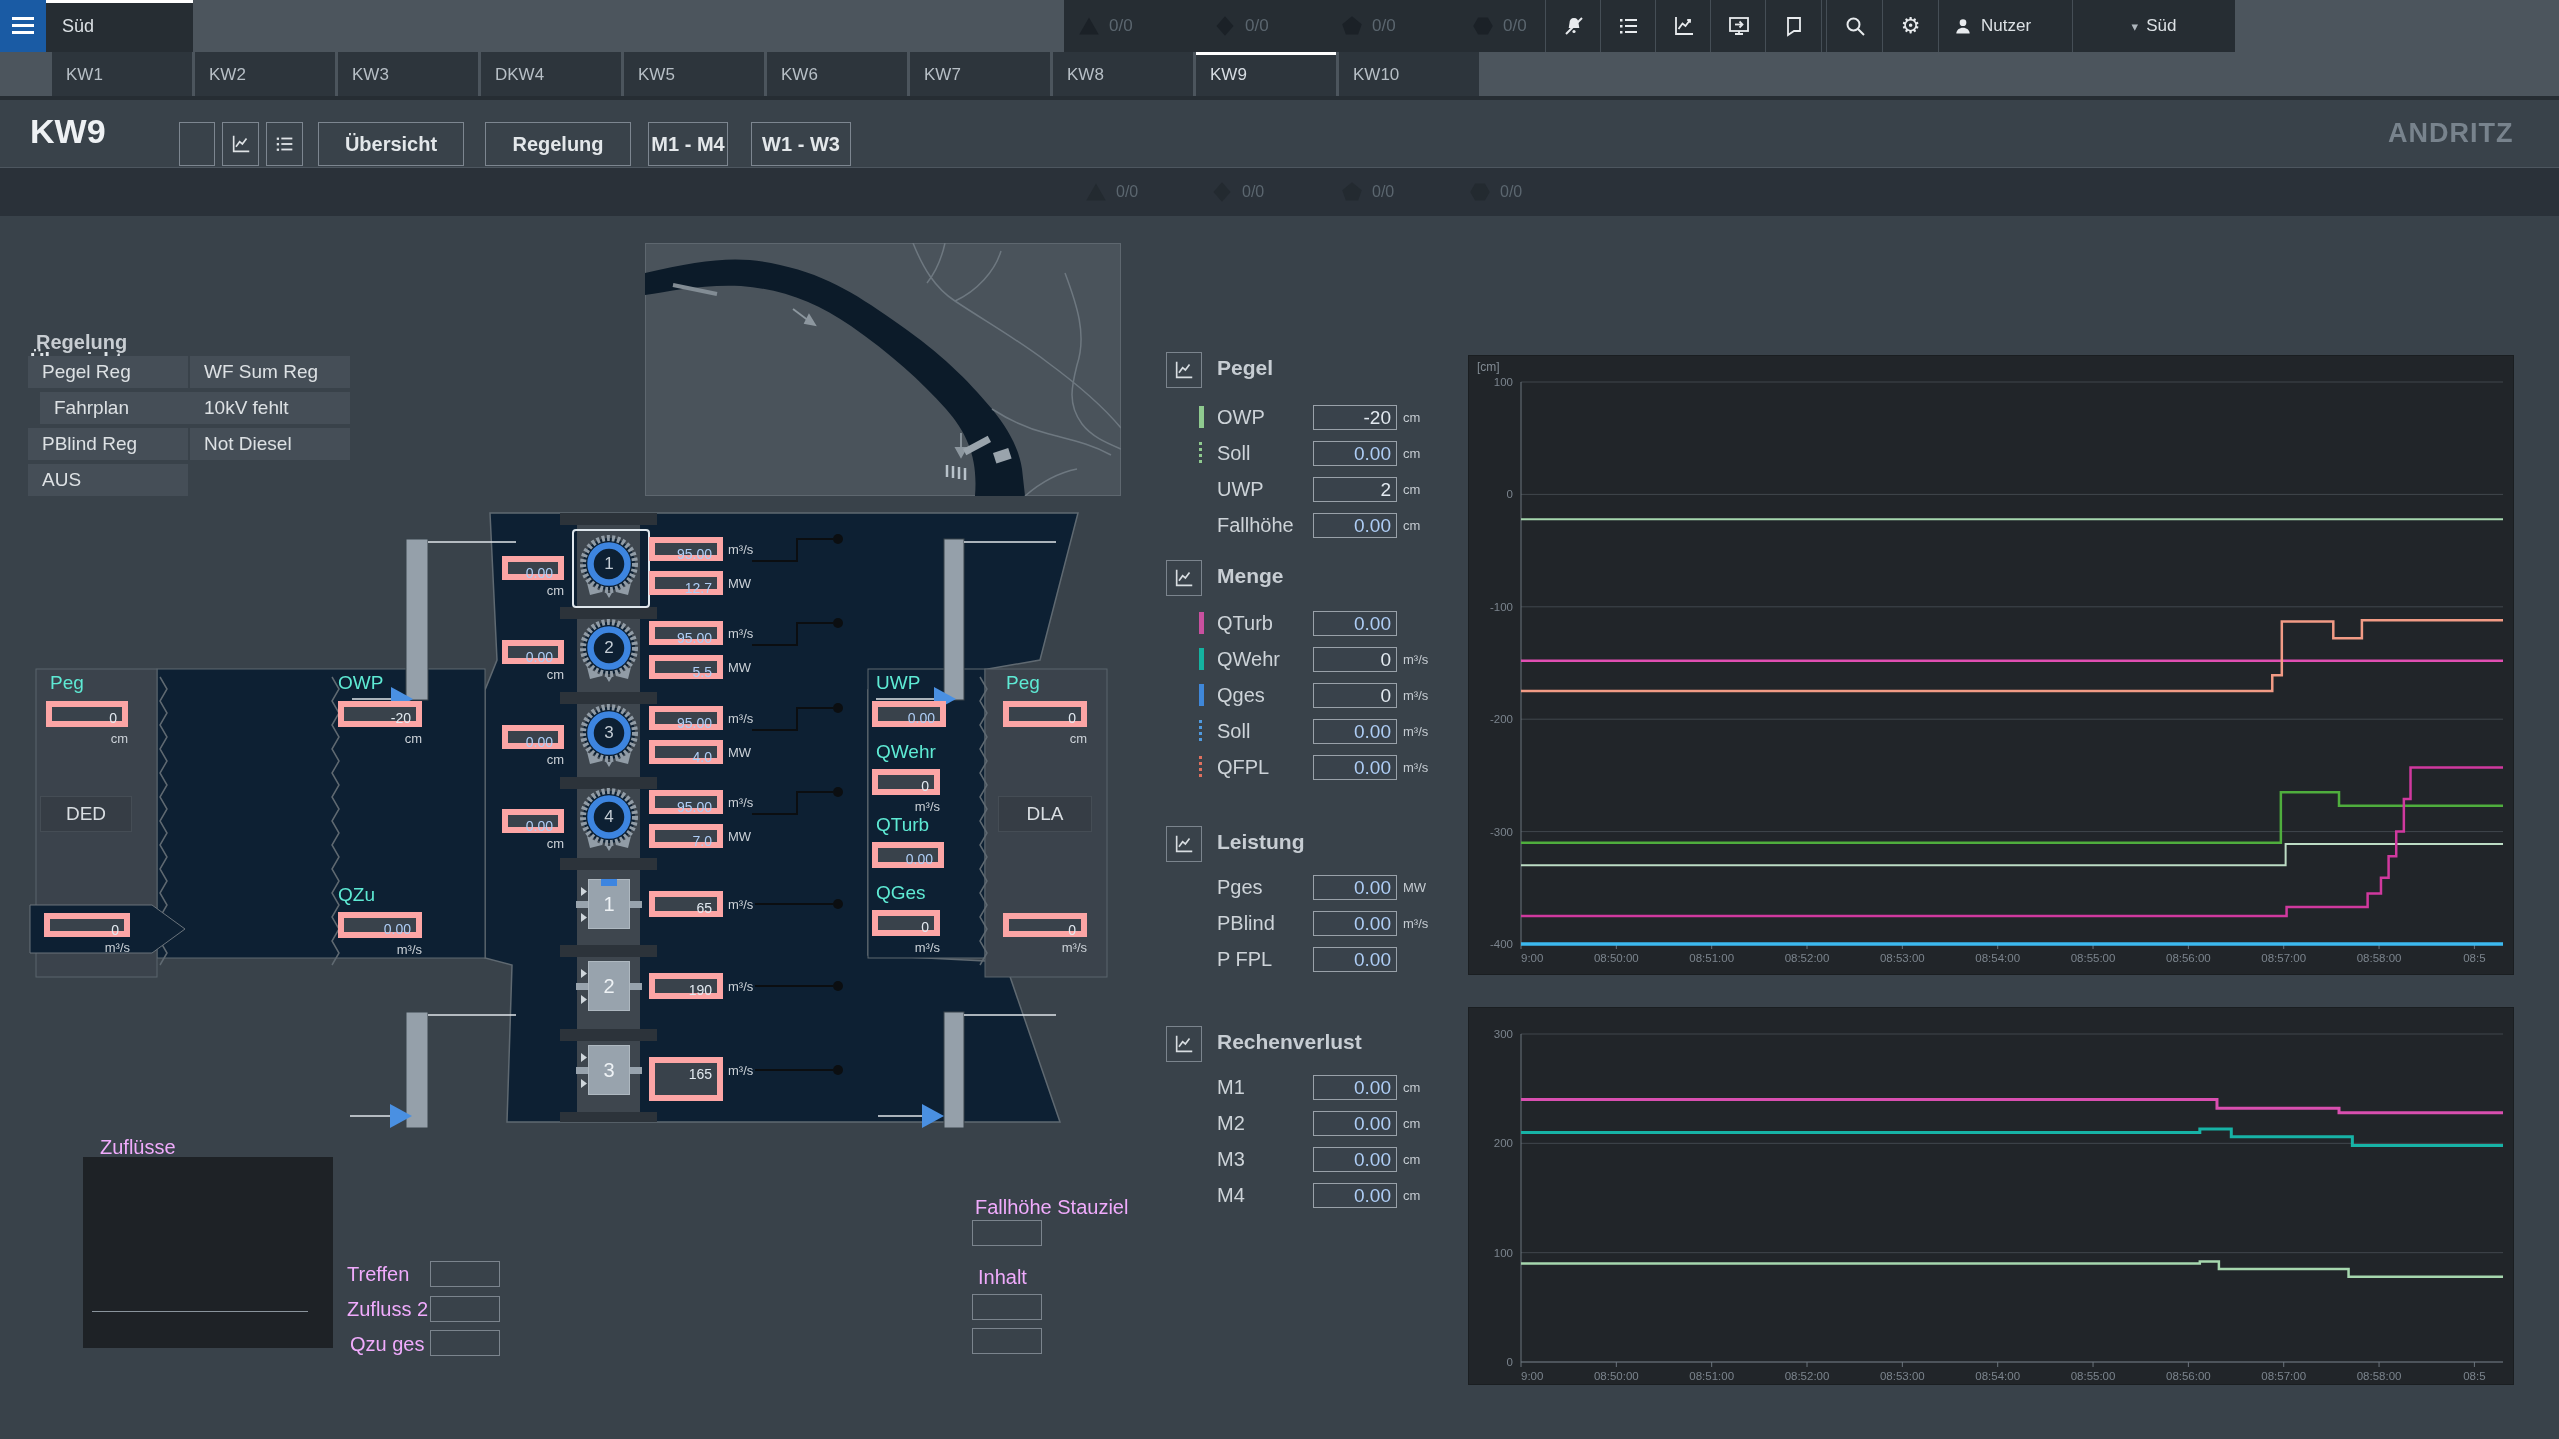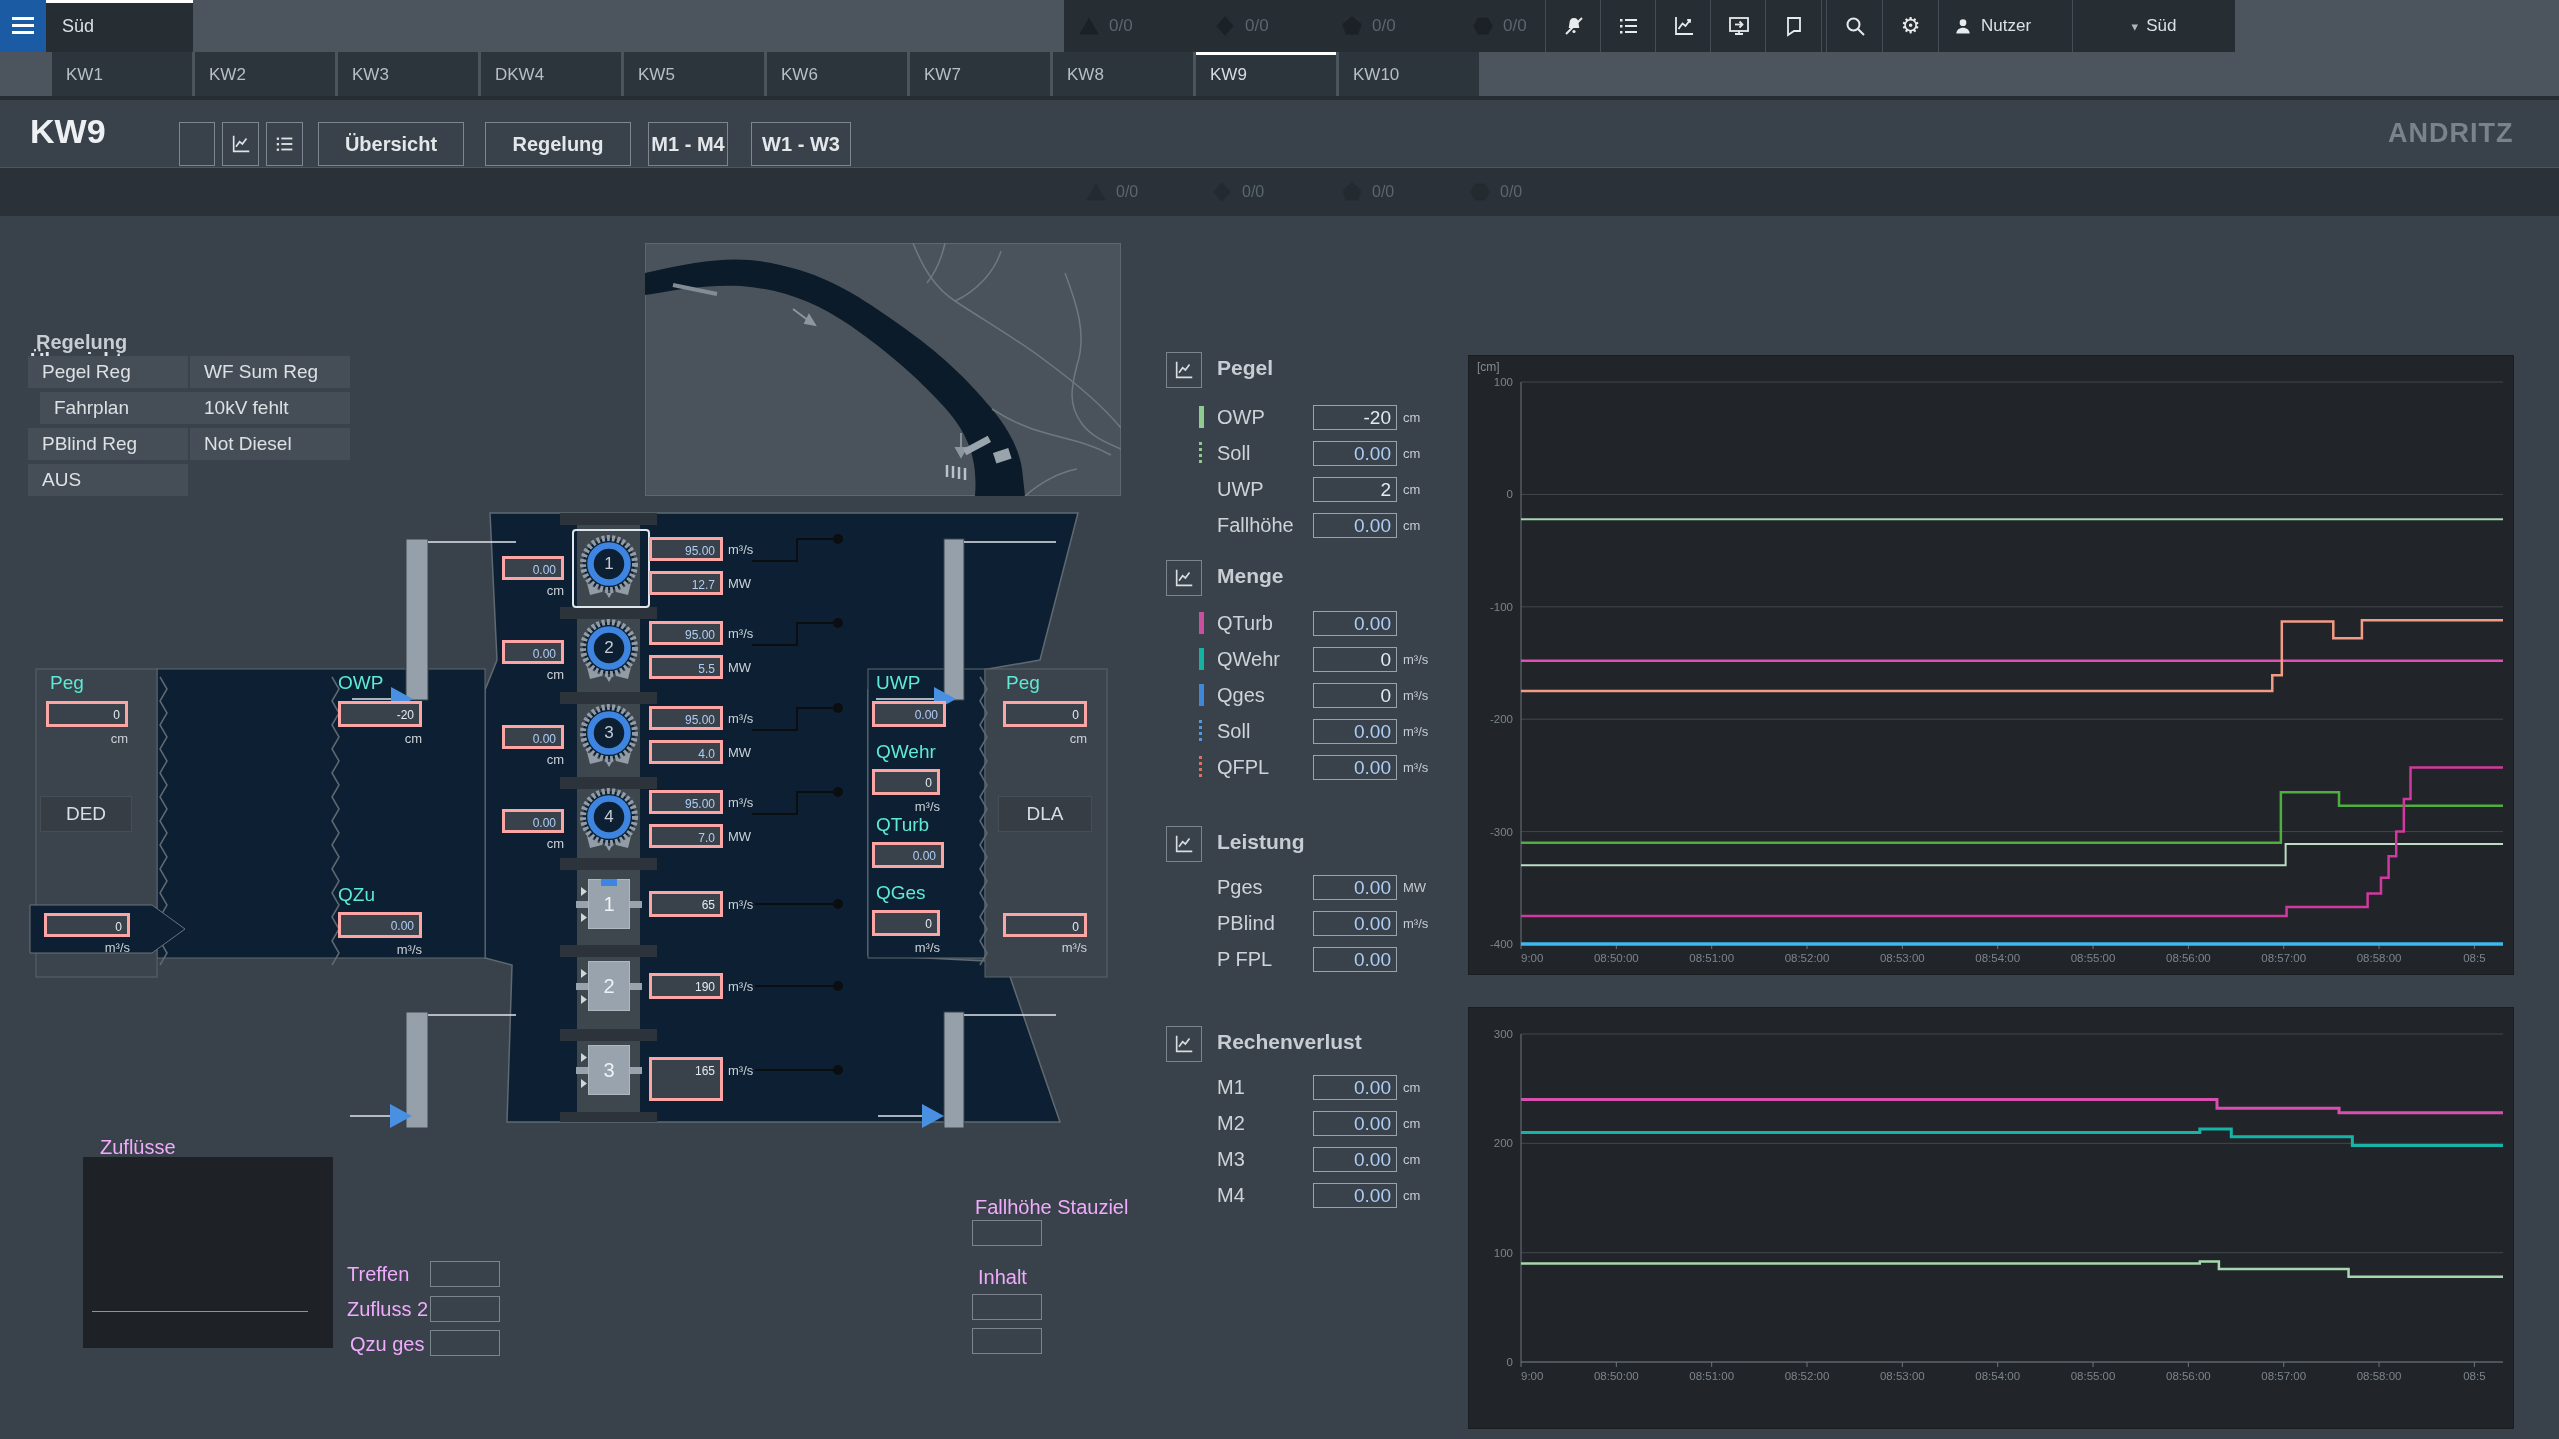--- a/index.html
+++ b/index.html
@@ -26,21 +26,21 @@
   #hdr-sep{position:absolute;left:0;top:167px;width:2559px;height:1px;background:#4d565f}
   
   #subheader{position:absolute;left:0;top:168px;width:2559px;height:48px;background:#2a3139}
   #subtitle{position:absolute;left:30px;top:181px;font-size:20px;font-weight:bold;color:#dfe4e8}
   .sh-alarm{position:absolute;top:0;height:48px;display:flex;align-items:center;gap:9px}
   .sh-alarm .cnt{color:#5b666f;font-size:16px}
   
   .rgl-btn{position:absolute;width:160px;height:32px;background:#454e57;color:#dde1e4;font-size:19px;line-height:32px;padding-left:14px;box-sizing:border-box}
   #rgl-title{position:absolute;left:36px;top:331px;font-size:20px;font-weight:bold;color:#c8cdd2}
   
-  .vbox{position:absolute;background:#39424b;border:3px solid #fca5a5;color:#aecdf5;font-size:12px;line-height:23px;text-align:right;padding:0 5px;box-sizing:border-box;height:26px}
+  .vbox{position:absolute;background:#39424b;border:6px solid #fca5a5;color:#aecdf5;font-size:14px;line-height:23px;text-align:right;padding:0 5px;box-sizing:border-box;height:26px}
   .vbox.int{color:#e2e9f0}
   .unit{position:absolute;color:#ccd2d8;font-size:13px;text-align:right}
   .slabel{position:absolute;color:#5eead4;font-size:19px}
   .sbtn{position:absolute;background:#363d45;border:1px solid #454d55;color:#d9dee2;font-size:19px;display:flex;align-items:center;justify-content:center}
   .turb{position:absolute;left:0;width:1150px;height:66px}
   .t-gauge{position:absolute;left:577px;top:0;width:64px;height:66px}
   .tnum{position:absolute;left:0;top:0;width:64px;height:60px;display:flex;align-items:center;justify-content:center;color:#c4cdd5;font-size:17px}
   .tsel{position:absolute;left:572px;top:-5px;width:74px;height:75px;border:2px solid #dfe7ed;border-radius:4px}
   .weir{position:absolute;left:0;width:1150px;height:52px}
   .gate{position:absolute;left:588px;top:0;width:42px;height:50px;background:#98a3ad;border:1px solid #aeb8c0;box-sizing:border-box;color:#eef2f5;font-size:20px;display:flex;align-items:center;justify-content:center}
@@ -644,21 +644,21 @@
         <text x="8" y="15" fill="#828b93" font-size="12">[cm]</text>
         <path d="M52,163.128H1034" fill="none" stroke="#a6d7ae" stroke-width="2"></path>
         <path d="M52,304.752H1034" fill="none" stroke="#e14fb2" stroke-width="2.5"></path>
         <path d="M52,335.1H803.2776699029125V319.364H812.8116504854369V265.41200000000003H864.2951456310678V282.272H892.8970873786407V264.288H1034" fill="none" stroke="#f29b85" stroke-width="2.5"></path>
         <path d="M52,486.84H811.8582524271844V436.26H870.0155339805824V449.748H1034" fill="none" stroke="#4fae3d" stroke-width="2.5"></path>
         <path d="M52,509.32H816.6252427184465V487.964H1034" fill="none" stroke="#bcdcc4" stroke-width="2"></path>
         <path d="M52,559.9H817.5786407766989V550.908H898.6174757281555V537.4200000000001H911.9650485436892V521.684H919.5922330097086V500.328H927.2194174757282V475.6H934.8466019417475V443.004H941.5203883495144V411.532H1034" fill="none" stroke="#d0399e" stroke-width="2.5"></path>
         <path d="M52,588H1034" fill="none" stroke="#3cb9ef" stroke-width="3.5"></path>
       </svg>
   </div>
-  <div class="chartwrap" style="left:1469px;top:1008px;width:1044px;height:420px">
+  <div class="chartwrap" style="left:1469px;top:1008px;width:1044px;height:376px">
     <svg id="chart-bottom" width="1044" height="384">
         <line x1="52" x2="1034" y1="26" y2="26" stroke="#41474d" stroke-width="1"></line>
         <text x="44" y="30" text-anchor="end" fill="#7b848d" font-size="11.5">300</text>
         <line x1="52" x2="1034" y1="135.33333333333331" y2="135.33333333333331" stroke="#41474d" stroke-width="1"></line>
         <text x="44" y="139.33333333333331" text-anchor="end" fill="#7b848d" font-size="11.5">200</text>
         <line x1="52" x2="1034" y1="244.66666666666666" y2="244.66666666666666" stroke="#41474d" stroke-width="1"></line>
         <text x="44" y="248.66666666666666" text-anchor="end" fill="#7b848d" font-size="11.5">100</text>
         <line x1="52" x2="1034" y1="354" y2="354" stroke="#41474d" stroke-width="1"></line>
         <text x="44" y="358" text-anchor="end" fill="#7b848d" font-size="11.5">0</text>
         <line x1="52" x2="52" y1="26" y2="354" stroke="#6b747d"></line>

